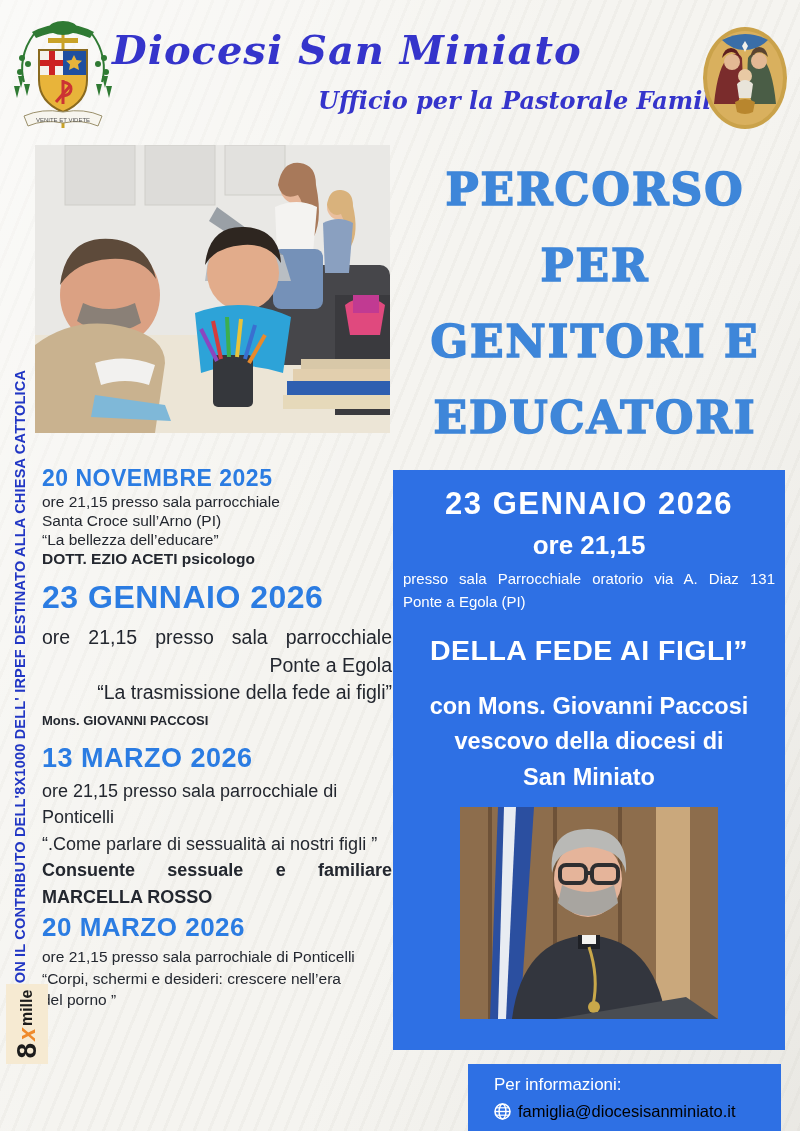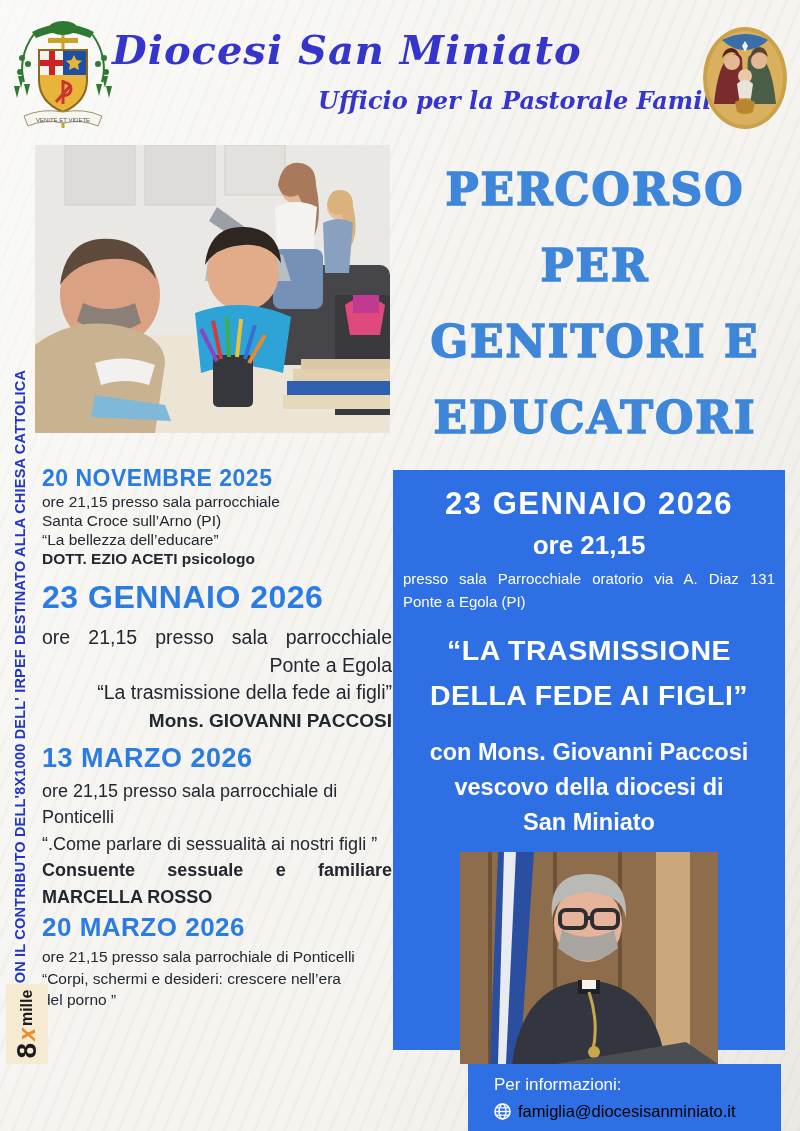--- a/index.html
+++ b/index.html
@@ -52,21 +52,21 @@
   .event-date{font-weight:bold;color:var(--date-blue,#2b7ce2);letter-spacing:.5px;white-space:nowrap;}
   .event-line,.event-speaker{color:#23272f;}
   .event-speaker{font-weight:bold;}
   .line-just{text-align:justify;text-align-last:justify;}
   .event:nth-child(1) .event-date{font-size:23px;line-height:28px;}
   .event:nth-child(1) .event-line{font-size:15.5px;line-height:19px;}
   .event:nth-child(1) .event-speaker{font-size:15.5px;line-height:20px;}
   .event:nth-child(2){margin-top:9px;}
   .event:nth-child(2) .event-date{font-size:32px;line-height:38px;margin-bottom:8px;}
   .event:nth-child(2) .event-line{font-size:19.5px;line-height:27.5px;text-align:right;}
-  .event:nth-child(2) .event-speaker{font-size:19px;line-height:28px;text-align:right;}
+  .event:nth-child(2) .event-speaker{font-size:13px;line-height:28px;}
   .event:nth-child(2) .l0{text-align:justify;text-align-last:justify;}
   .event:nth-child(3){margin-top:7px;}
   .event:nth-child(3) .event-date{font-size:27px;line-height:33px;margin-bottom:3px;}
   .event:nth-child(3) .event-line{font-size:18px;line-height:26.5px;}
   .event:nth-child(3) .event-speaker{font-size:18px;line-height:27px;}
   .event:nth-child(4){}
   .event:nth-child(4) .event-date{font-size:26px;line-height:32px;margin-bottom:3px;}
   .event:nth-child(4) .event-line{font-size:15.5px;line-height:21.5px;}
   .event:nth-child(4) .event-speaker{font-size:16.5px;line-height:23px;}
   .event:nth-child(5) .event-date{font-size:29px;line-height:34px;margin-bottom:3px;}
@@ -243,21 +243,20 @@
   </div>
 
   <div class="highlight">
     <div class="hl-date">23 GENNAIO 2026</div>
     <div class="hl-time">ore 21,15</div>
     <div class="hl-venue">
       <div class="v0">presso sala Parrocchiale oratorio via A. Diaz 131</div>
       <div>Ponte a Egola (PI)</div>
     </div>
     <div class="hl-title">
-      <div>“LA TRASMISSIONE</div>
       <div>DELLA FEDE AI FIGLI”</div>
     </div>
     <div class="hl-speaker">
       <div>con Mons. Giovanni Paccosi</div>
       <div>vescovo della diocesi di</div>
       <div>San Miniato</div>
     </div>
 
     <svg class="bishop-photo" width="258" height="212" viewBox="0 0 258 212">
       <rect width="258" height="212" fill="#8a6a4a"></rect>

